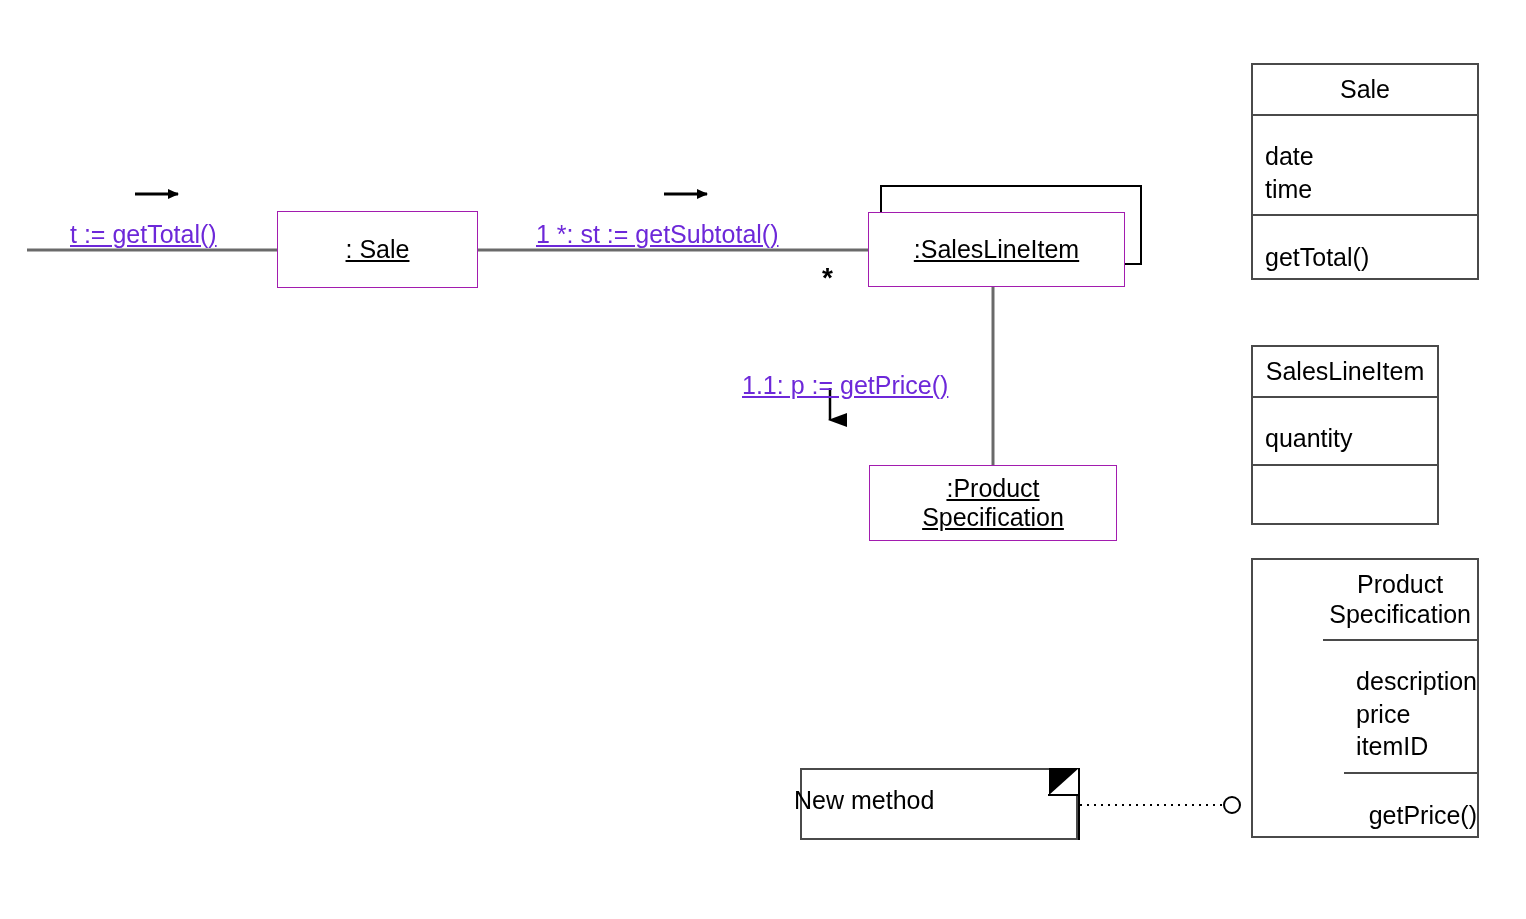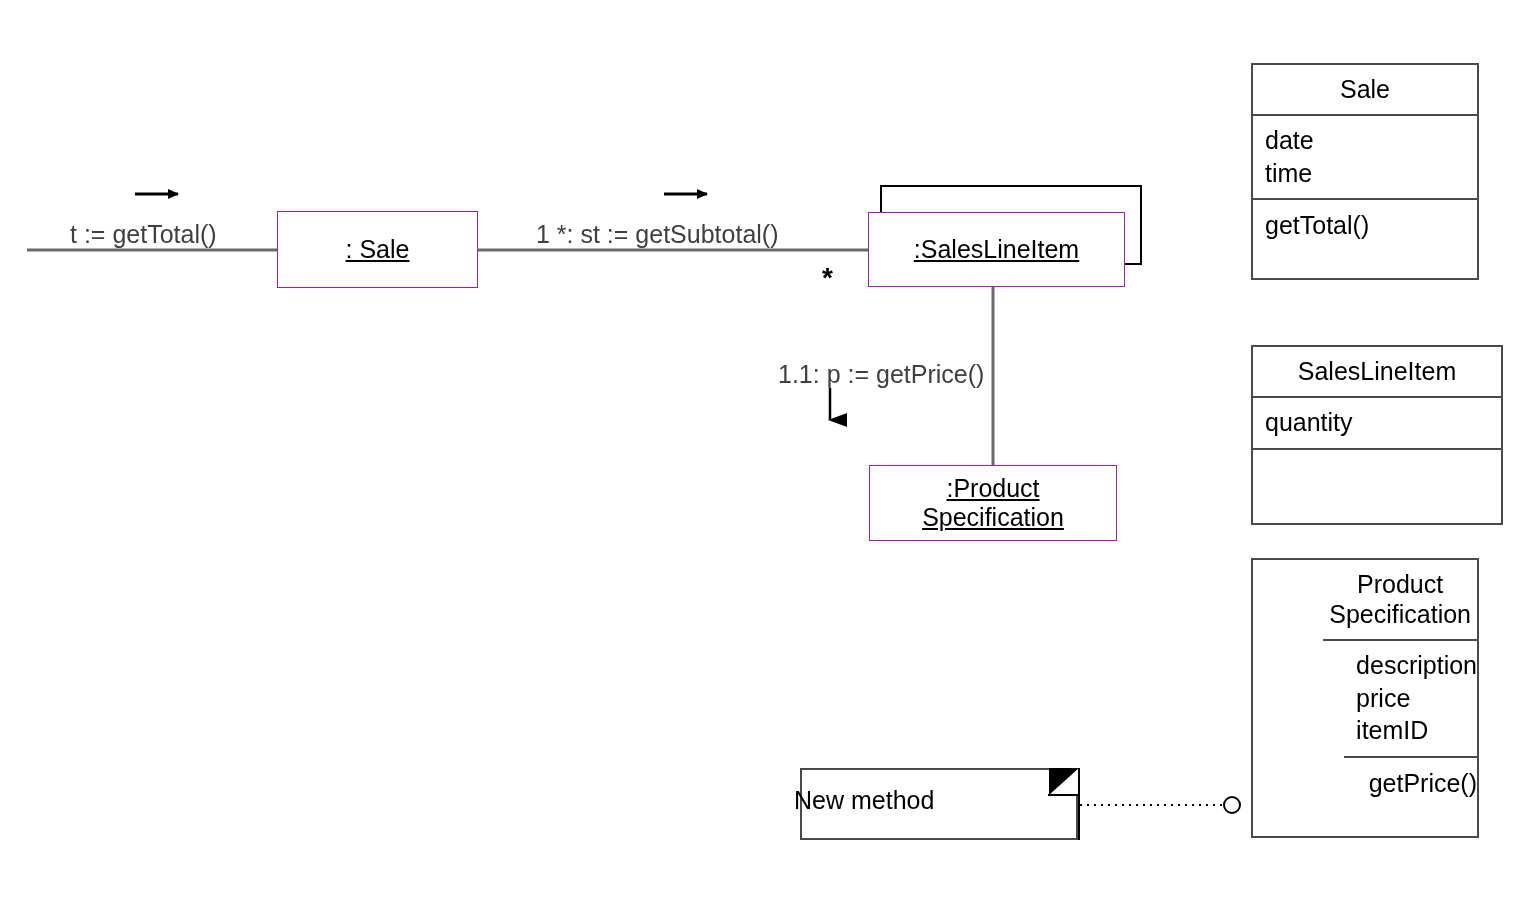--- a/index.html
+++ b/index.html
@@ -50,20 +50,21 @@
   }
 
   
   .class-box {
     position: absolute;
     box-sizing: border-box;
     background: #ffffff;
     border: 2px solid #4a4a4a;
     display: flex;
     flex-direction: column;
+    gap: 16px;
   }
   .class-name {
     text-align: center;
     font-size: 25px;
     line-height: 1.2;
     padding: 9px 6px 10px 6px;
     white-space: pre-line;
     border-bottom: 2px solid #4a4a4a;
   }
   .class-attrs {
@@ -78,21 +79,22 @@
     line-height: 1.3;
     padding: 9px 0 9px 12px;
     white-space: pre-line;
   }
 
   
   .msg-label {
     position: absolute;
     font-size: 25px;
     white-space: nowrap;
-    color: #404040;
+    color: #6d28d9;
+    text-decoration: underline;
   }
   .multiplicity {
     position: absolute;
     font-size: 28px;
     font-weight: bold;
     line-height: 1;
   }
 
   
   .note {
@@ -149,21 +151,21 @@
     <line x1="830" y1="388" x2="830" y2="420" stroke="#000000" stroke-width="2.5" marker-end="url(#arrowFilledDown)"></line>
 
     <line x1="1080" y1="805" x2="1224" y2="805" stroke="#000000" stroke-width="2" stroke-dasharray="2 5"></line>
     <circle cx="1232" cy="805" r="8" fill="#ffffff" stroke="#000000" stroke-width="2"></circle>
   </svg>
 
   <div class="msg-label" style="left:70px; top:220px;">t := getTotal()</div>
 
   <div class="msg-label" style="left:536px; top:220px;">1 *: st := getSubtotal()</div>
 
-  <div class="msg-label" style="left:742px; top:360px;margin-left:36px;">1.1: p := getPrice()</div>
+  <div class="msg-label" style="left:742px; top:371px;">1.1: p := getPrice()</div>
 
   <div class="multiplicity" style="left:822px; top:264px;">*</div>
 
   <div class="obj-box" style="left:277px; top:211px; width:201px; height:77px;">
     <span class="obj-label">: Sale</span>
   </div>
 
   <div class="obj-box-back" style="left:880px; top:185px; width:262px; height:80px;"></div>
   <div class="obj-box" style="left:868px; top:212px; width:257px; height:75px;">
     <span class="obj-label">:SalesLineItem</span>
@@ -174,21 +176,21 @@
 Specification</span>
   </div>
 
   <div class="class-box" style="left:1251px; top:63px; width:228px; height:217px;">
     <div class="class-name">Sale</div>
     <div class="class-attrs">date
 time</div>
     <div class="class-ops">getTotal()</div>
   </div>
 
-  <div class="class-box" style="left:1251px; top:345px; width:252px; height:180px;">
+  <div class="class-box" style="left:1251px; top:345px; width:188px; height:180px;">
     <div class="class-name">SalesLineItem</div>
     <div class="class-attrs">quantity</div>
   </div>
 
   <div class="class-box" style="left:1251px; top:558px; width:228px; height:280px;align-items:flex-end;">
     <div class="class-name">Product
 Specification</div>
     <div class="class-attrs">description
 price
 itemID</div>

